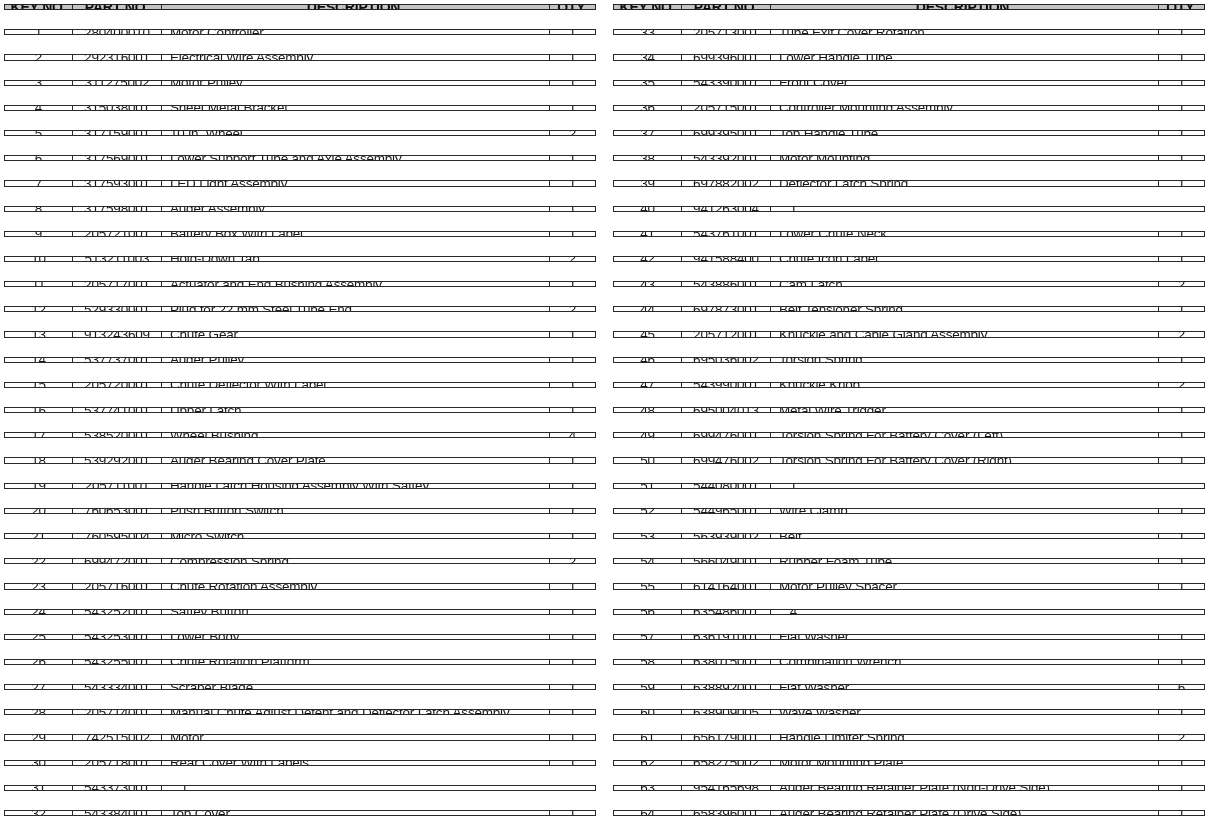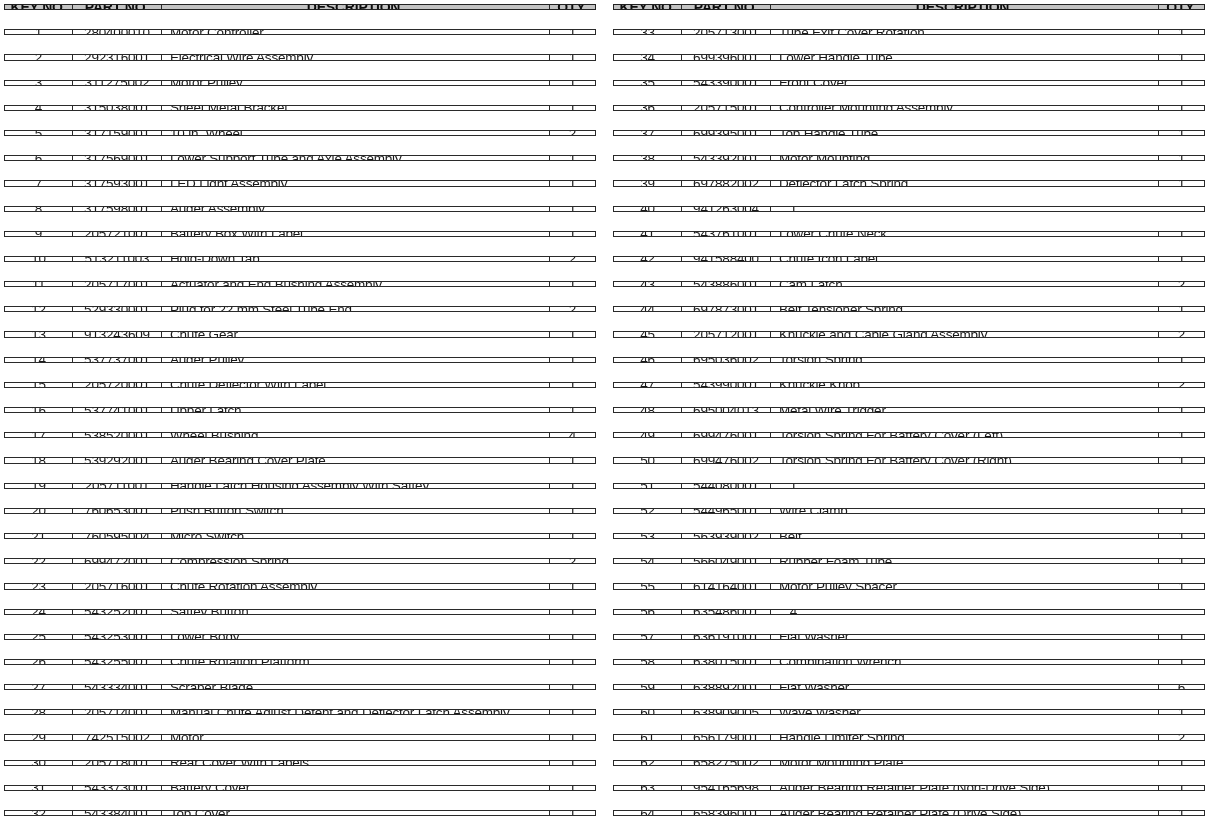--- a/index.html
+++ b/index.html
@@ -246,21 +246,20 @@
       </div>
       <div class="t-row">
         <div class="cell c-key">30</div>
         <div class="cell c-part">205718001</div>
         <div class="cell c-desc">Rear Cover With Labels</div>
         <div class="cell c-qty">1</div>
       </div>
       <div class="t-row">
         <div class="cell c-key">31</div>
         <div class="cell c-part">543373001</div>
-        <div class="cell c-desc">Battery Cover</div>
         <div class="cell c-qty">1</div>
       </div>
       <div class="t-row">
         <div class="cell c-key">32</div>
         <div class="cell c-part">543384001</div>
         <div class="cell c-desc">Top Cover</div>
         <div class="cell c-qty">1</div>
       </div>
     </div>
 

